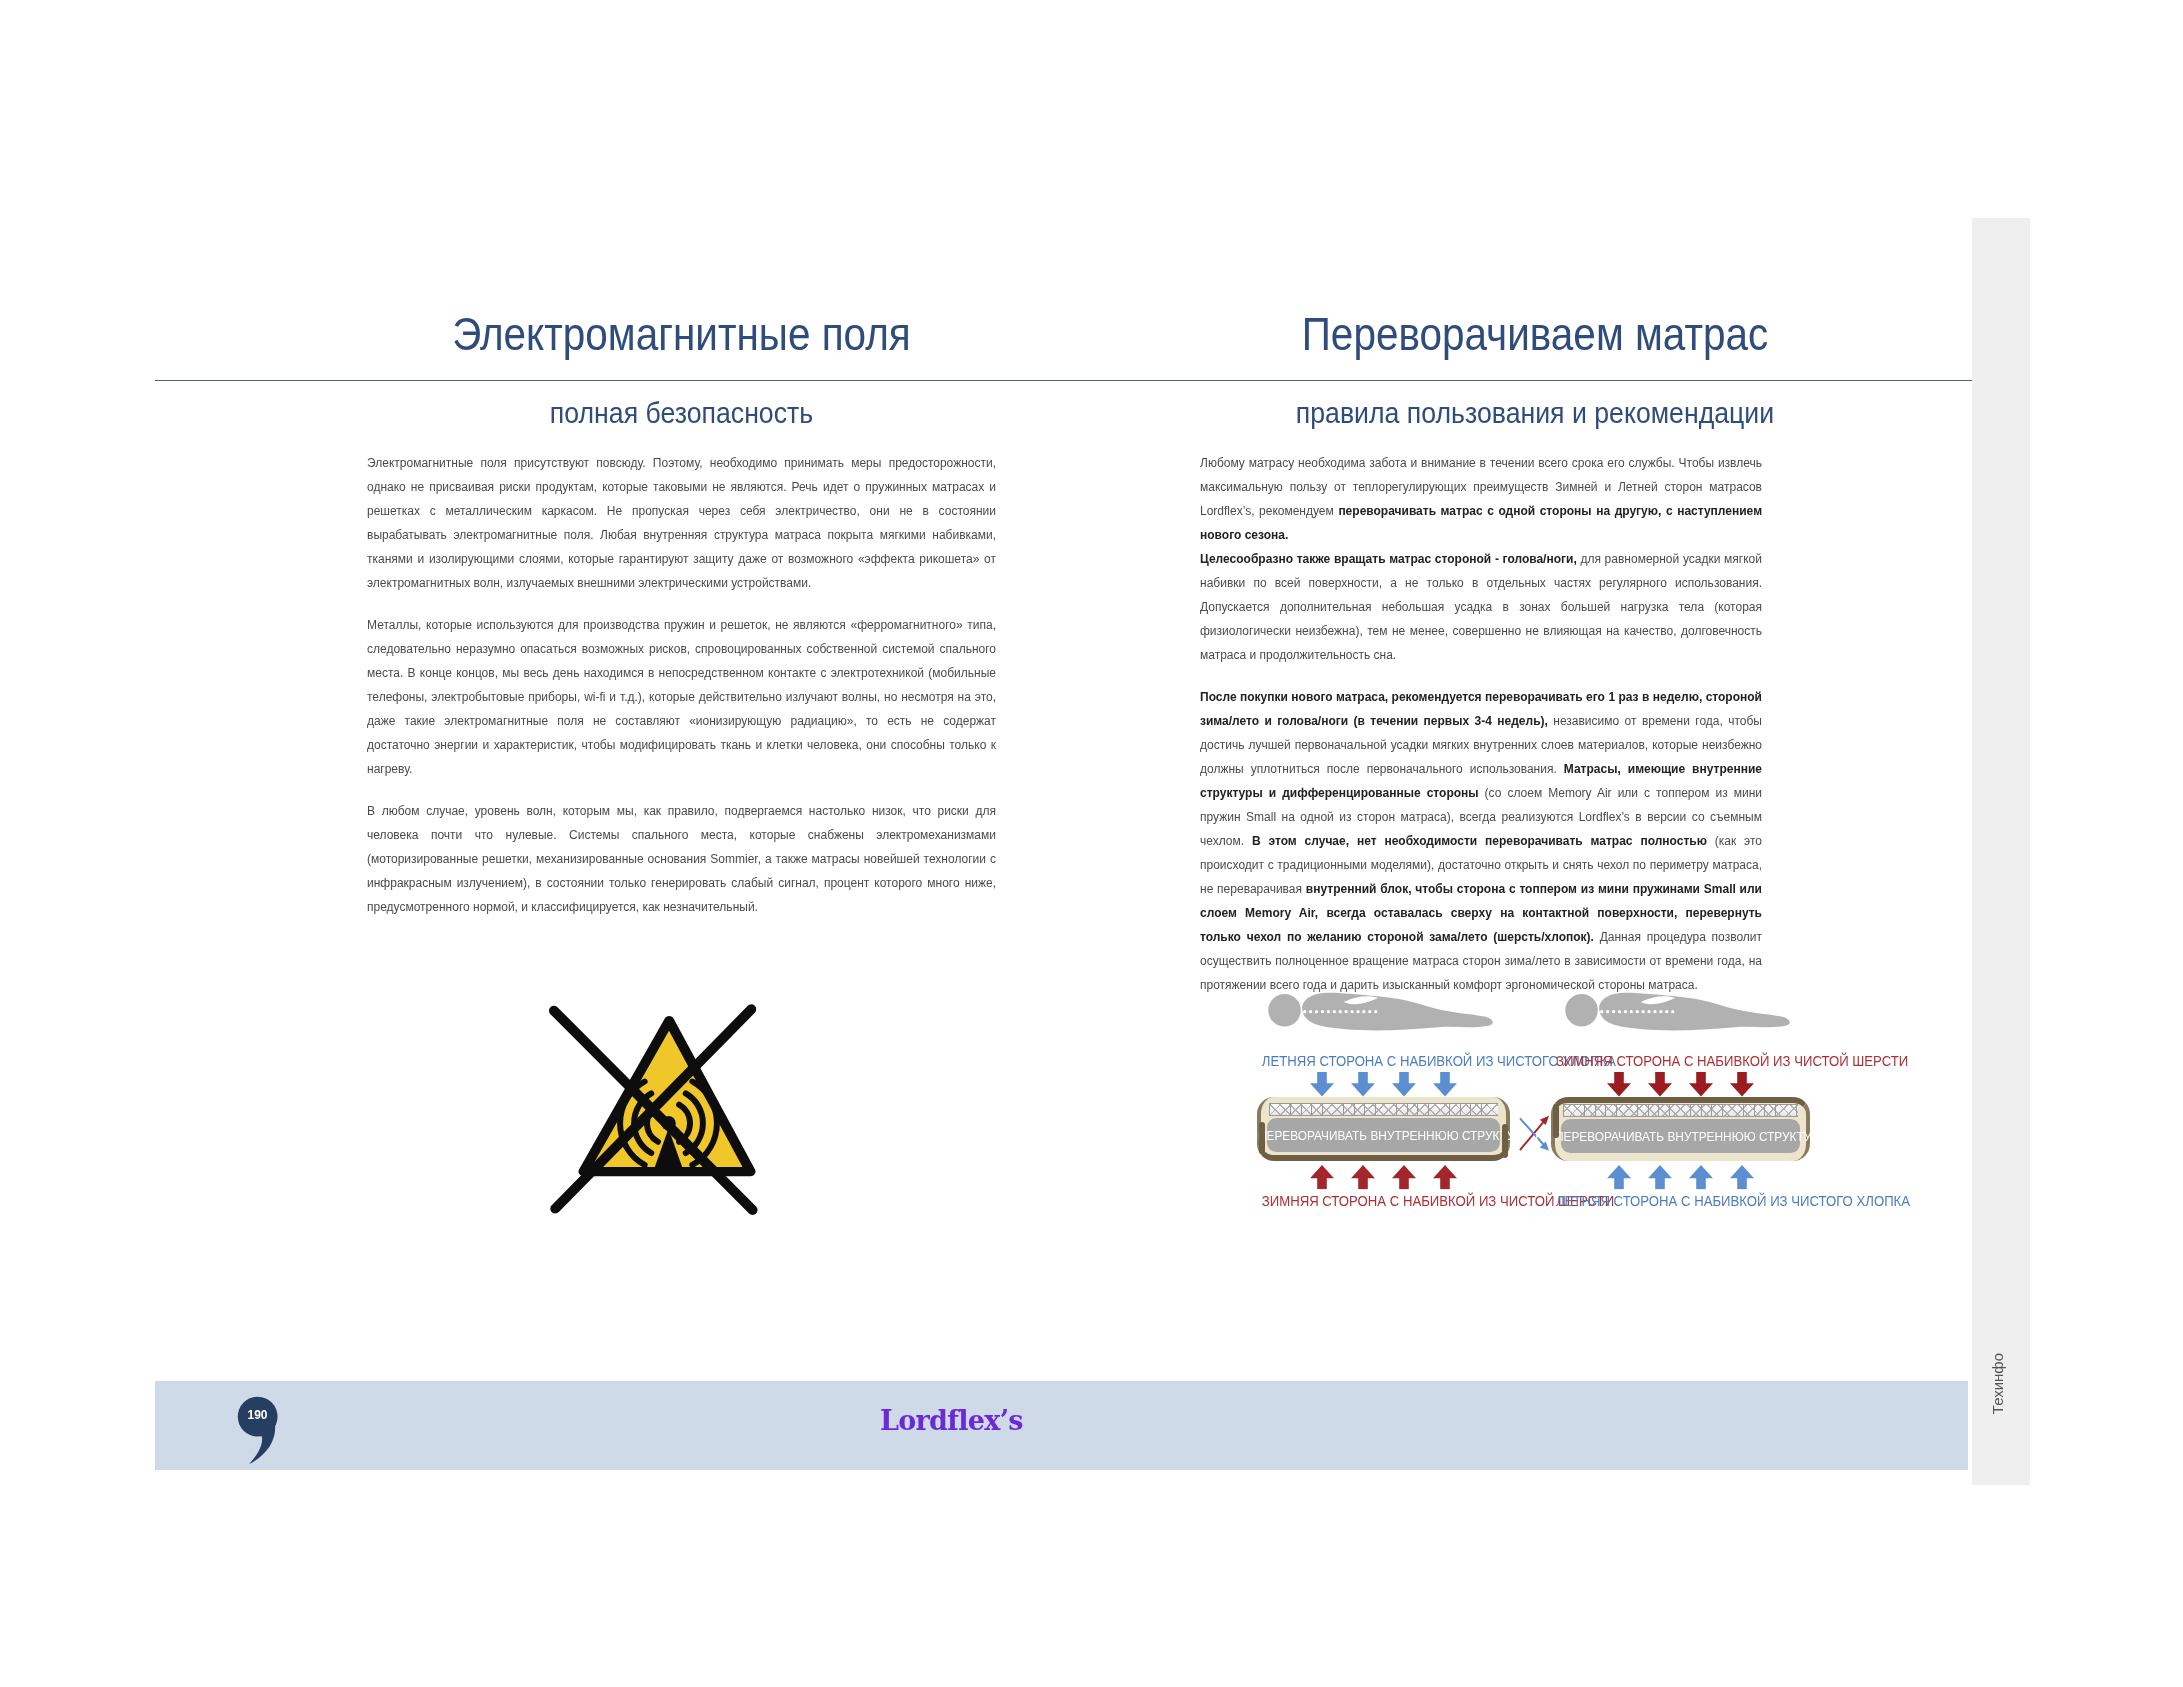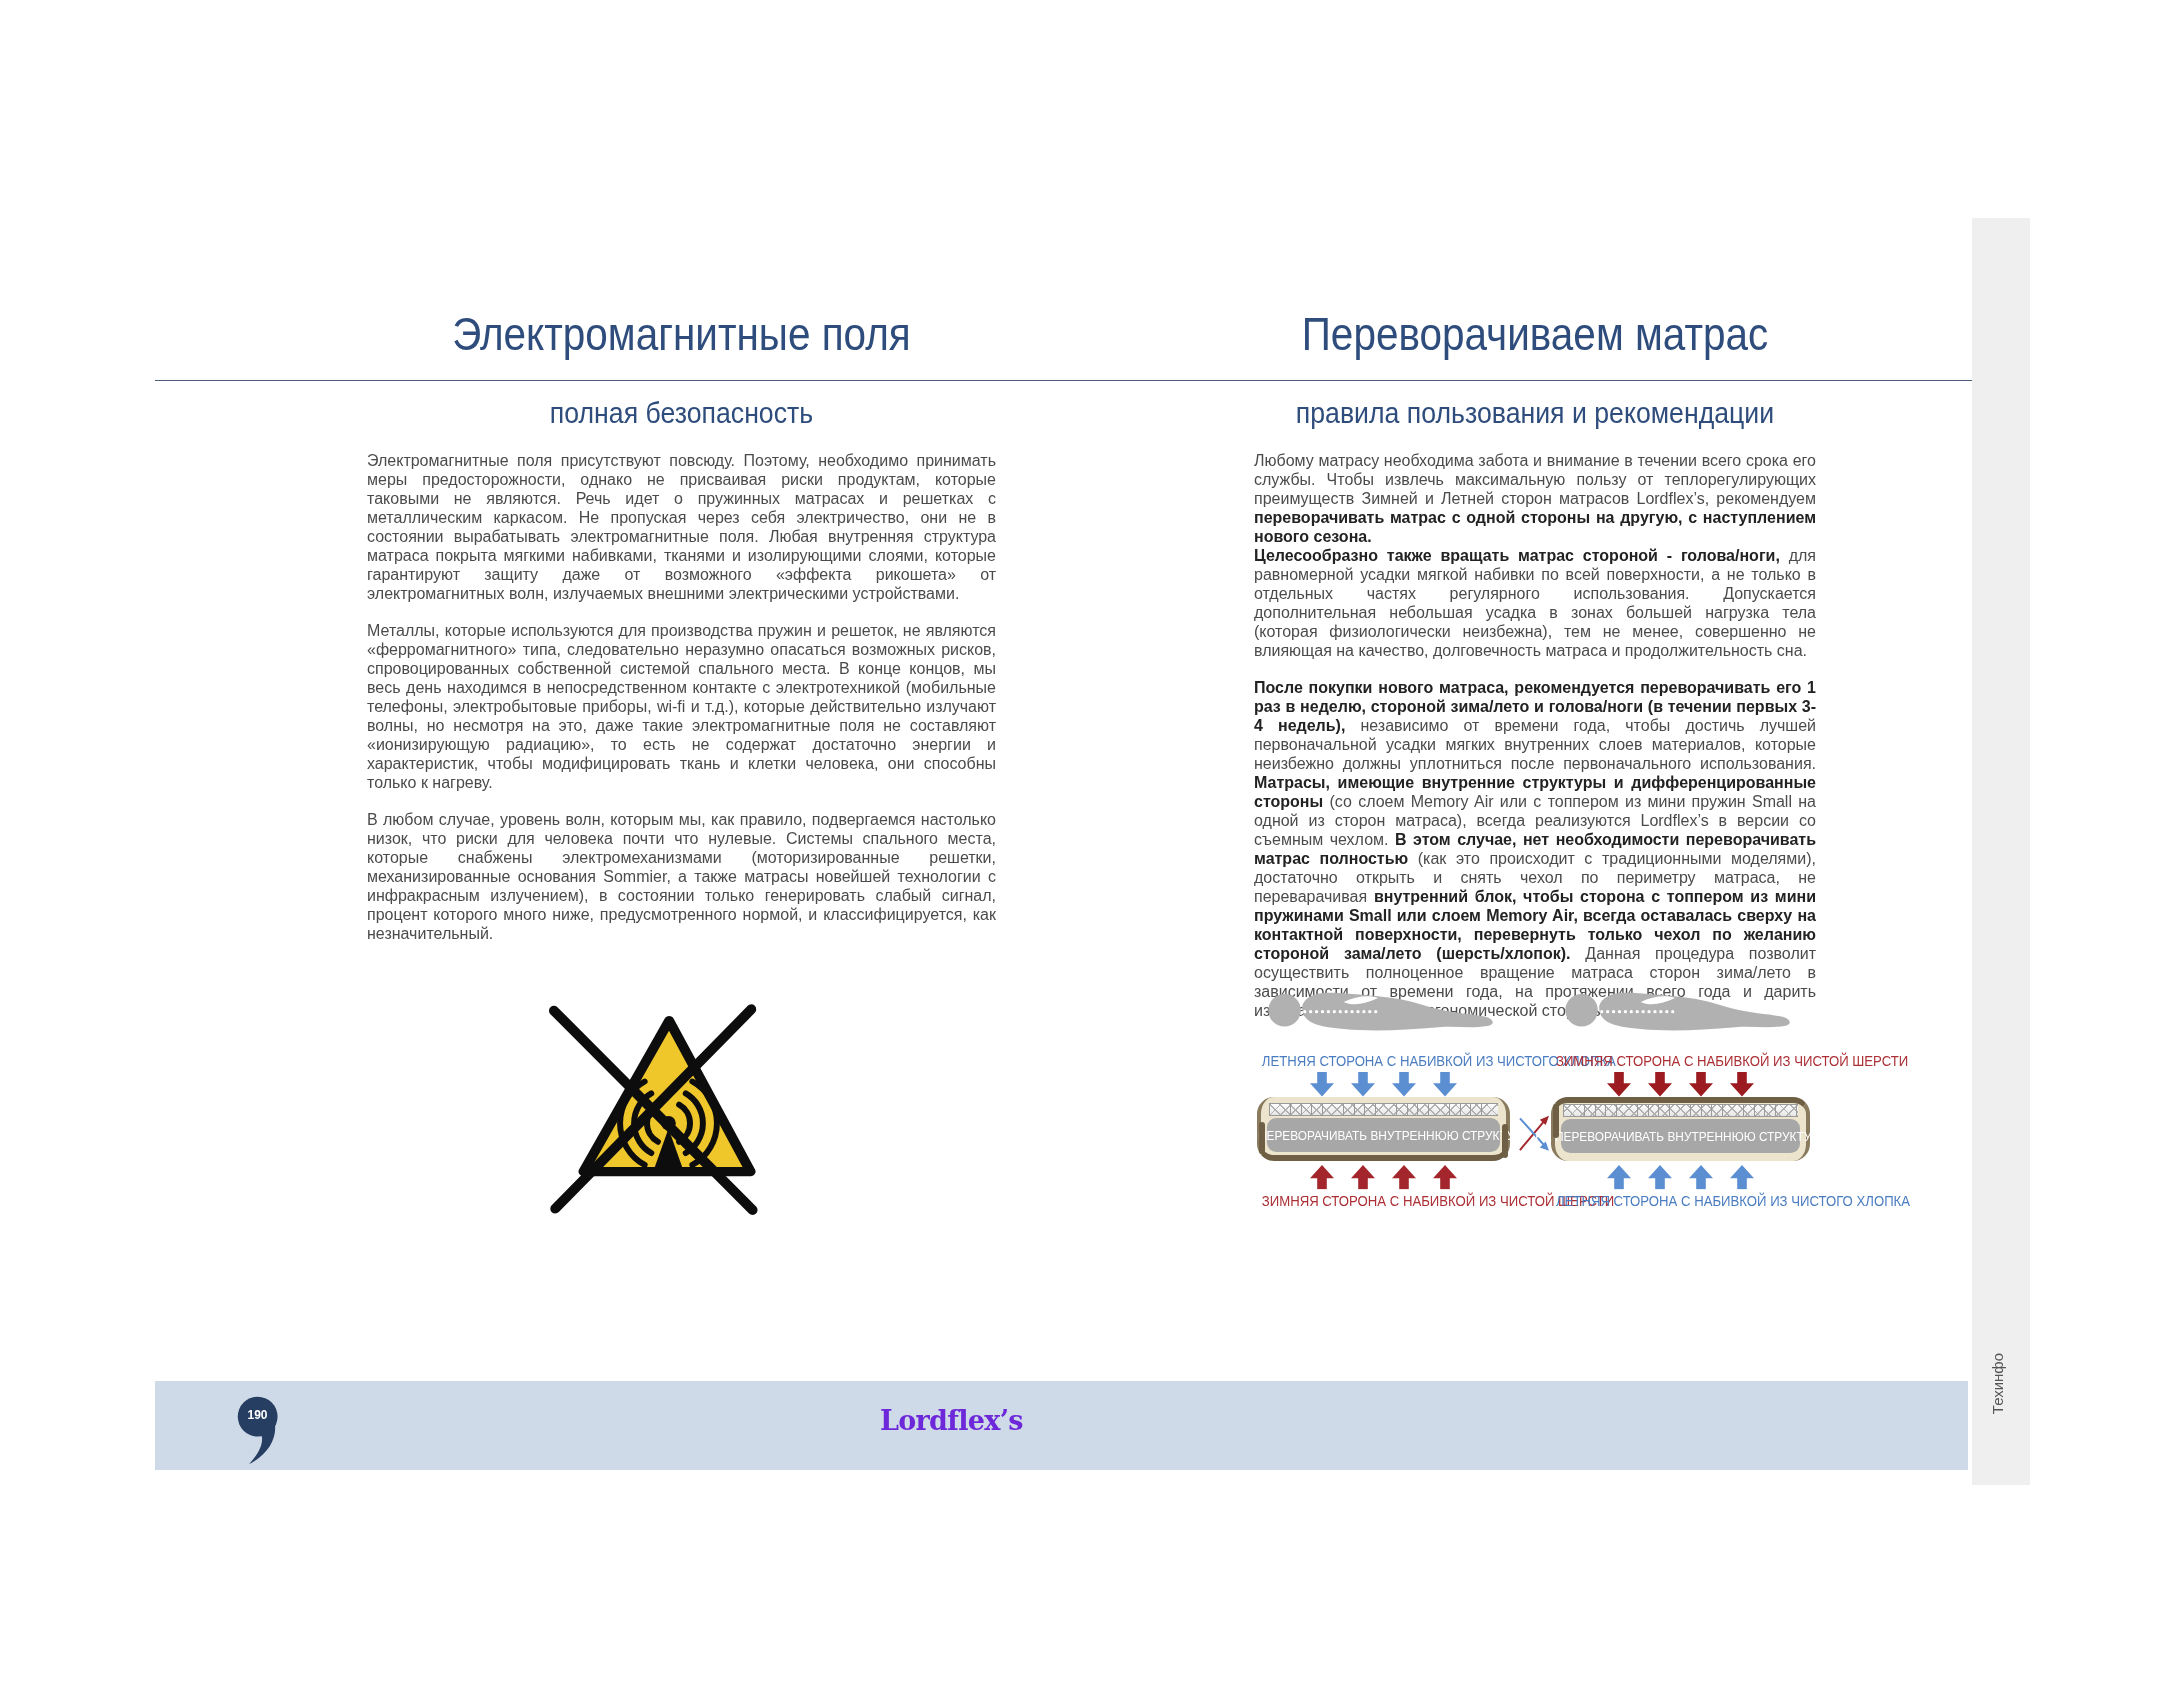--- a/index.html
+++ b/index.html
@@ -12,25 +12,25 @@
   .page-title{font-size:46px;color:#2f4d7c;text-align:center;white-space:nowrap;
               transform:scaleX(0.88);transform-origin:50% 50%;line-height:48px;}
   .page-sub{font-size:29px;color:#2f4d7c;text-align:center;white-space:nowrap;
             transform:scaleX(0.92);transform-origin:50% 50%;line-height:33px;}
   .t-left{left:367px;top:310px;width:629px;}
   .t-right{left:1254px;top:310px;width:562px;}
   .s-left{left:367px;top:397px;width:629px;}
   .s-right{left:1254px;top:397px;width:562px;}
 
   
-  .body{font-size:16px;line-height:19px;color:#4b4b4b;text-align:justify;}
+  .body{font-size:12px;line-height:24px;color:#4b4b4b;text-align:justify;}
   .body p{margin:0 0 18px 0;}
   .body p.nogap{margin-bottom:0;}
   .b-left{left:367px;top:451px;width:629px;}
-  .b-right{left:1254px;top:451px;width:562px;}
+  .b-right{left:1200px;top:451px;width:562px;}
   .rb{font-weight:bold;color:#222222;}
   .rn{}
 
   
   .warn{left:546px;top:996px;width:245px;height:222px;}
 
   
   .diagram{left:1254px;top:979px;width:562px;height:265px;}
   .sub{position:absolute;top:0;height:265px;}
   .sub-l{left:0;width:259px;}

